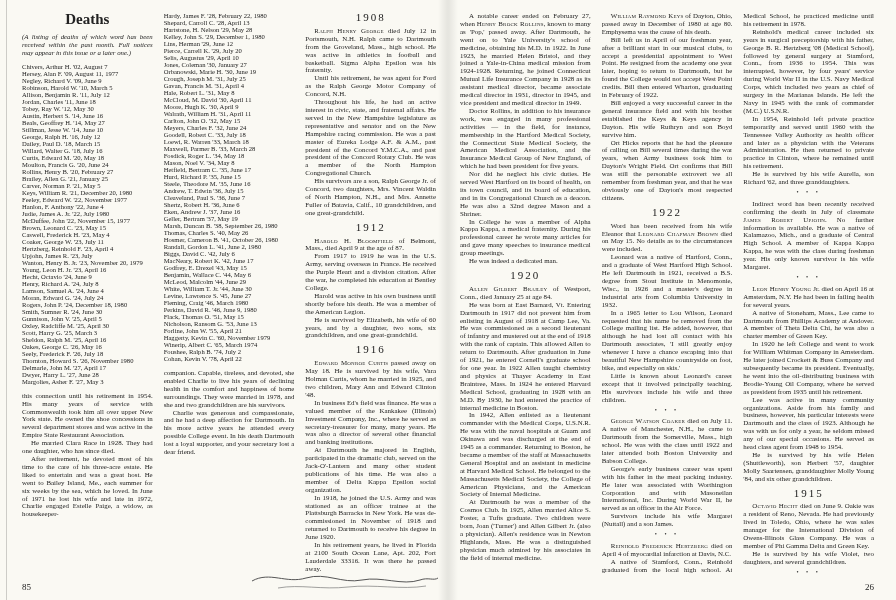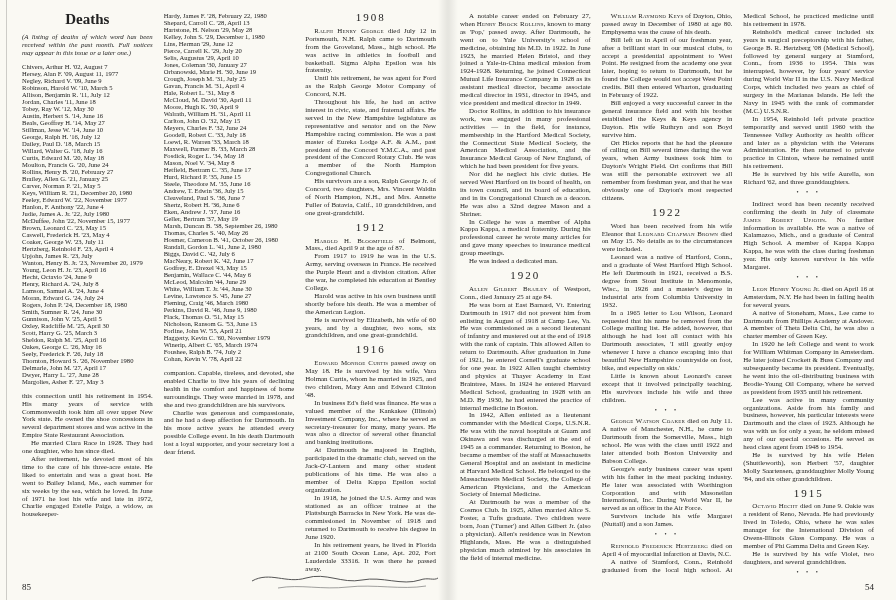--- a/index.html
+++ b/index.html
@@ -231,17 +231,17 @@
           <p class="para"><span>A native of Stoneham, Mass., Lee came to Dartmouth from Phillips Academy at Andover. A member of Theta Delta Chi, he was also a charter member of Green Key.</span></p>
           <p class="para"><span>In 1920 he left College and went to work for William Whitman Company in Amsterdam. He later joined Crockett &amp; Buss Company and subsequently became its president. Eventually, he went into the oil-distributing business with Brodie-Young Oil Company, where he served as president from 1935 until his retirement.</span></p>
           <p class="para"><span>Lee was active in many community organizations. Aside from his family and business, however, his particular interests were Dartmouth and the class of 1923. Although he was with us for only a year, he seldom missed any of our special occasions. He served as head class agent from 1948 to 1954.</span></p>
           <p class="para"><span>He is survived by his wife Helen (Shuttleworth), son Herbert '57, daughter Molly Saartensen, granddaughter Molly Young '84, and six other grandchildren.</span></p>
           <div class="year-heading">1915</div>
           <p class="para"><span class="sc">Octavio Hecht</span><span> died on June 9. Oakie was a resident of Reno, Nevada. He had previously lived in Toledo, Ohio, where he was sales manager for the International Division of Owens-Illinois Glass Company. He was a member of Phi Gamma Delta and Green Key.</span></p>
           <p class="para"><span>He is survived by his wife Violet, two daughters, and several grandchildren.</span></p>
           <div class="sep">• • •</div>
         </div>
     </div>
-    <div class="page-number">54</div>
+    <div class="page-number">26</div>
   </div>
 
   <div class="gutter-shadow"></div>
 </div>
 
 </body></html>

